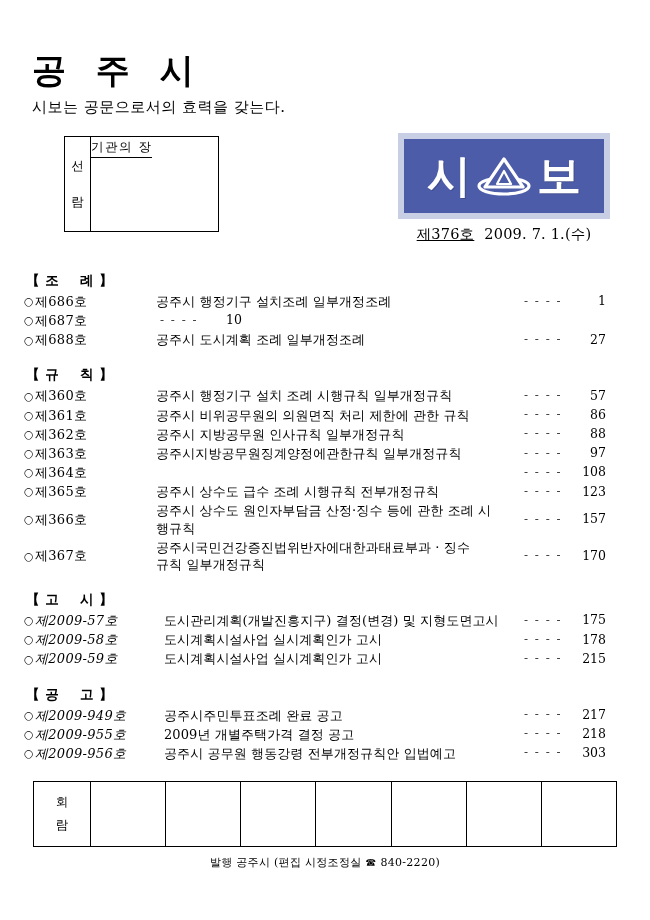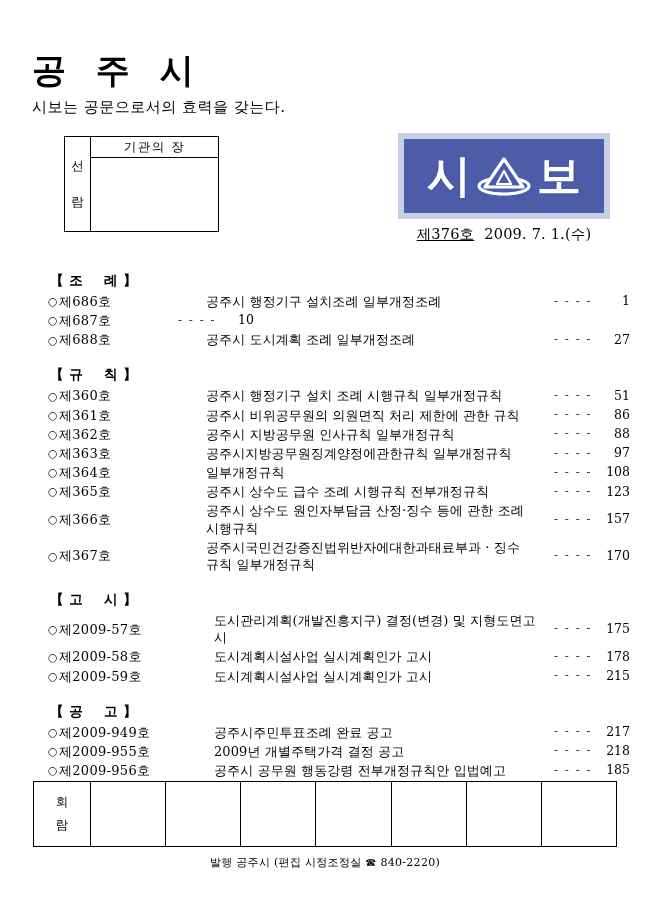--- a/index.html
+++ b/index.html
@@ -66,21 +66,21 @@
     align-items: center;
     justify-content: space-around;
     padding: 11px 0;
     font-size: 12.5px;
     line-height: 1;
   }
   .stamp-left span { display: block; }
   .stamp-right {
     flex: 1;
     display: flex;
-    flex-direction: column;
+    flex-direction: row;
     box-sizing: border-box;
   }
   .stamp-head {
     height: 21px;
     border-bottom: 1.3px solid #000;
     display: flex;
     align-items: center;
     justify-content: center;
     font-size: 12.5px;
     letter-spacing: 1.5px;
@@ -126,59 +126,59 @@
     text-align: center;
     font-size: 14.5px;
     letter-spacing: 0.2px;
     white-space: nowrap;
   }
   .issue-line .issue-no { margin-right: 10px; text-decoration: underline; }
 
   
   .toc {
     position: absolute;
-    left: 48px;
+    left: 24px;
     top: 272px;
     width: 582px;
   }
   .section { margin-bottom: 17px; }
   .section:last-child { margin-bottom: 0; }
   .section-head {
     font-size: 13.5px;
     font-weight: bold;
     letter-spacing: 0.5px;
     margin: 0 0 2px 2px;
     white-space: pre;
   }
   .entry {
     display: flex;
     align-items: center;
     font-size: 13px;
     line-height: 1.32;
     padding: 1px 0;
+    gap: 6px;
   }
   .entry-num {
     flex: 0 0 auto;
     white-space: nowrap;
     letter-spacing: 0.3px;
   }
-  .entry.wide-num .entry-num { width: 130px; }
+  .entry.wide-num .entry-num { width: 130px; font-style: italic; }
   .entry.narrow-num .entry-num { width: 122px; }
   .bullet {
     display: inline-block;
     width: 11px;
     font-size: 11px;
     vertical-align: middle;
   }
   .entry-title {
     flex: 1 1 auto;
     padding-left: 4px;
     padding-right: 6px;
     letter-spacing: 0.1px;
-    margin-left: 32px;
   }
   .entry-title .line2 { display: block; }
   .entry-leader {
     flex: 0 0 auto;
     width: 54px;
     text-align: center;
     color: #444;
     letter-spacing: 1.5px;
     font-size: 12px;
     white-space: nowrap;
@@ -291,21 +291,21 @@
           <div class="entry-leader">- - - -</div>
           <div class="entry-page">27</div>
         </div>
       </div>
       <div class="section">
         <div class="section-head">【 규    칙 】</div>
         <div class="entry narrow-num">
           <div class="entry-num"><span class="bullet">○</span><span>제360호</span></div>
           <div class="entry-title"><span>공주시 행정기구 설치 조례 시행규칙 일부개정규칙</span></div>
           <div class="entry-leader">- - - -</div>
-          <div class="entry-page">51</div>
+          <div class="entry-page">57</div>
         </div>
         <div class="entry narrow-num">
           <div class="entry-num"><span class="bullet">○</span><span>제361호</span></div>
           <div class="entry-title"><span>공주시 비위공무원의 의원면직 처리 제한에 관한 규칙</span></div>
           <div class="entry-leader">- - - -</div>
           <div class="entry-page">86</div>
         </div>
         <div class="entry narrow-num">
           <div class="entry-num"><span class="bullet">○</span><span>제362호</span></div>
           <div class="entry-title"><span>공주시 지방공무원 인사규칙 일부개정규칙</span></div>
@@ -313,21 +313,21 @@
           <div class="entry-page">88</div>
         </div>
         <div class="entry narrow-num">
           <div class="entry-num"><span class="bullet">○</span><span>제363호</span></div>
           <div class="entry-title"><span>공주시지방공무원징계양정에관한규칙 일부개정규칙</span></div>
           <div class="entry-leader">- - - -</div>
           <div class="entry-page">97</div>
         </div>
         <div class="entry narrow-num two-line">
           <div class="entry-num"><span class="bullet">○</span><span>제364호</span></div>
-          <div class="entry-title"><span class="line2">일부개정규칙</span></div>
+          <div class="entry-title"></div>
           <div class="entry-leader">- - - -</div>
           <div class="entry-page">108</div>
         </div>
         <div class="entry narrow-num">
           <div class="entry-num"><span class="bullet">○</span><span>제365호</span></div>
           <div class="entry-title"><span>공주시 상수도 급수 조례 시행규칙 전부개정규칙</span></div>
           <div class="entry-leader">- - - -</div>
           <div class="entry-page">123</div>
         </div>
         <div class="entry narrow-num">
@@ -375,21 +375,21 @@
         <div class="entry wide-num">
           <div class="entry-num"><span class="bullet">○</span><span>제2009-955호</span></div>
           <div class="entry-title"><span>2009년 개별주택가격 결정 공고</span></div>
           <div class="entry-leader">- - - -</div>
           <div class="entry-page">218</div>
         </div>
         <div class="entry wide-num">
           <div class="entry-num"><span class="bullet">○</span><span>제2009-956호</span></div>
           <div class="entry-title"><span>공주시 공무원 행동강령 전부개정규칙안 입법예고</span></div>
           <div class="entry-leader">- - - -</div>
-          <div class="entry-page">185</div>
+          <div class="entry-page">303</div>
         </div>
       </div>
     </div>
 
   <div class="circ-table">
     <div class="circ-label">
       <span>회</span>
       <span>람</span>
     </div>
   <div class="circ-cell"></div>

